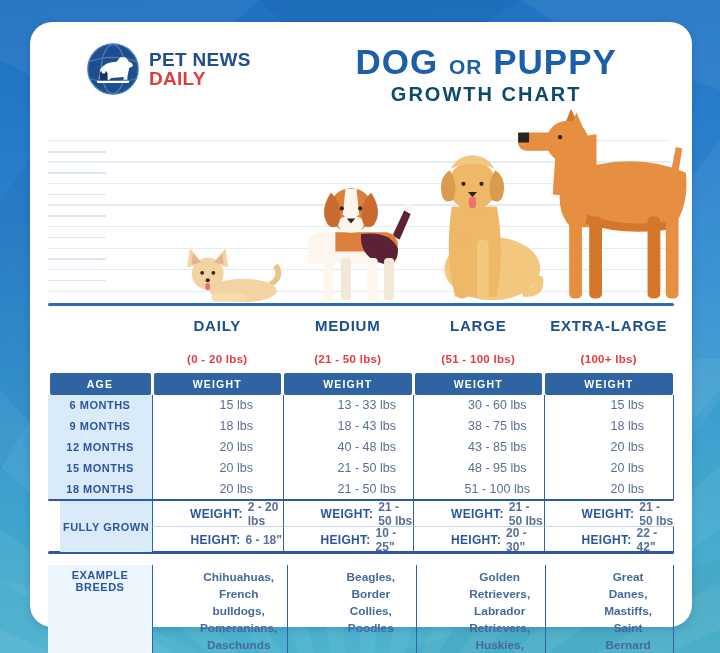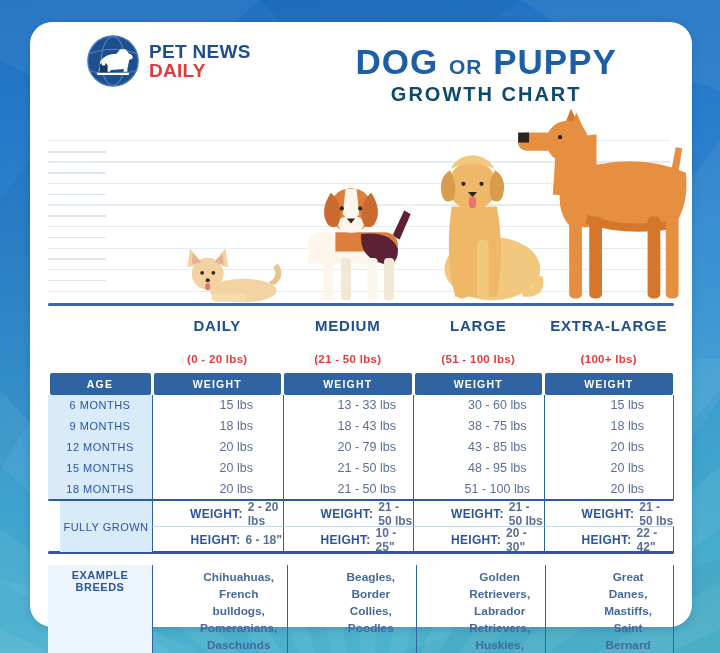--- a/index.html
+++ b/index.html
@@ -12,21 +12,21 @@
   .bg-facets{position:absolute;inset:0;pointer-events:none;}
   .bg-rays{position:absolute;inset:55% -10% -10% -10%;pointer-events:none;
     background:repeating-conic-gradient(from 0deg at 50% 120%,rgba(255,255,255,0.05) 0deg 6deg,rgba(255,255,255,0) 6deg 12deg);}
   .card{
     position:absolute;left:30px;top:22px;width:662px;height:605px;
     background:#ffffff;border-radius:22px;box-sizing:border-box;
     padding:12px 18px 10px 18px;box-shadow:0 2px 8px rgba(10,40,90,.18);
   }
   
   .hdr{position:relative;height:80px;}
-  .logo{position:absolute;left:38px;top:0;display:flex;align-items:center;gap:9px;}
+  .logo{position:absolute;left:38px;top:8px;display:flex;align-items:center;gap:9px;}
   .logo-circle{width:54px;height:54px;flex:0 0 auto;}
   .logo-text{line-height:1.02;font-weight:800;letter-spacing:.3px;}
   .logo-line1{font-size:19px;color:#1e4e8c;}
   .logo-line2{font-size:19px;color:#e23b3e;}
   .title-block{position:absolute;left:40%;width:60%;top:10px;text-align:center;}
   .title-main{color:#1c5fa8;font-weight:800;font-size:35px;letter-spacing:1px;line-height:1;}
   .title-or{font-size:21px;font-weight:800;letter-spacing:1px;}
   .title-sub{color:#0c4a6e;font-weight:800;font-size:20px;letter-spacing:2px;margin-top:4px;}
   
   .illo{position:relative;height:190px;margin-top:2px;}
@@ -44,21 +44,21 @@
   .grid5{display:grid;grid-template-columns:104px 1fr 1fr 1fr 1fr;}
   .sizes{margin-top:9px;}
   .size-cell{text-align:center;padding:2px 0 8px 0;}
   .size-name{color:#1c4f8f;font-weight:800;font-size:15px;letter-spacing:.8px;}
   .size-range{color:#e23b3e;font-weight:700;font-size:11.5px;margin-top:19px;letter-spacing:.3px;}
   
   .th{background:#2f63a2;color:#fff;font-weight:800;font-size:10.5px;letter-spacing:1.2px;
       text-align:center;padding:5px 0;margin:0 1.5px;border-radius:2px;}
   .trow .cell{border-left:1.5px solid #2f63a2;padding-left:37px;}
   .trow .cell:last-child{border-right:1.5px solid #2f63a2;}
-  .age-cell{background:#d9ebf8;color:#2c55a0;font-weight:400;font-size:11px;letter-spacing:.5px;
+  .age-cell{background:#d9ebf8;color:#2c55a0;font-weight:700;font-size:11px;letter-spacing:.5px;
       display:flex;align-items:center;justify-content:center;}
   .cell{display:flex;align-items:center;justify-content:center;
       color:#5b6f96;font-size:12.5px;font-weight:500;}
   .body-row{height:20.8px;}
   .thick-line{height:2.5px;background:#2c5aa0;border-radius:2px;}
   .fg-section{height:50px;}
   .fg-label{grid-row:1/3;margin-left:12px;}
   .fg-row{height:25px;font-size:12px;}
   .fg-key{color:#2c55a0;font-weight:800;margin-right:5px;letter-spacing:.3px;}
   .fg-val{color:#5b6f96;font-weight:600;}
@@ -236,21 +236,21 @@
   <div class="grid5 trow body-row">
     <div class="age-cell">9 MONTHS</div>
     <div class="cell">18 lbs</div>
     <div class="cell">18 - 43 lbs</div>
     <div class="cell">38 - 75 lbs</div>
     <div class="cell">18 lbs</div>
   </div>
   <div class="grid5 trow body-row">
     <div class="age-cell">12 MONTHS</div>
     <div class="cell">20 lbs</div>
-    <div class="cell">20 - 79 lbs</div>
+    <div class="cell">40 - 48 lbs</div>
     <div class="cell">43 - 85 lbs</div>
     <div class="cell">20 lbs</div>
   </div>
   <div class="grid5 trow body-row">
     <div class="age-cell">15 MONTHS</div>
     <div class="cell">20 lbs</div>
     <div class="cell">21 - 50 lbs</div>
     <div class="cell">48 - 95 lbs</div>
     <div class="cell">20 lbs</div>
   </div>

